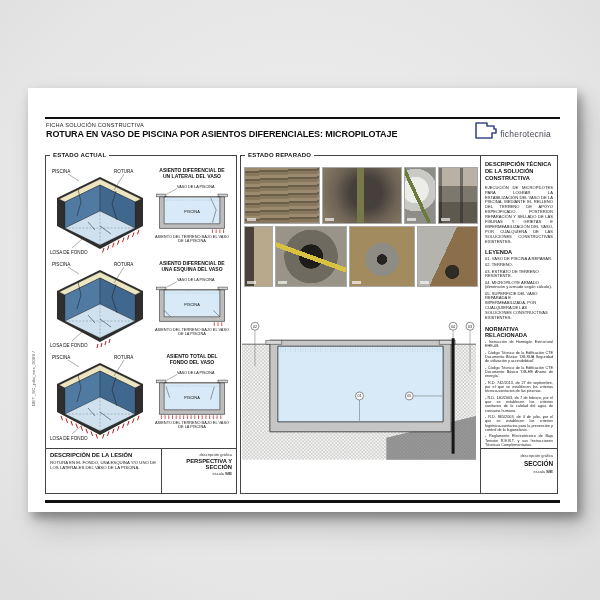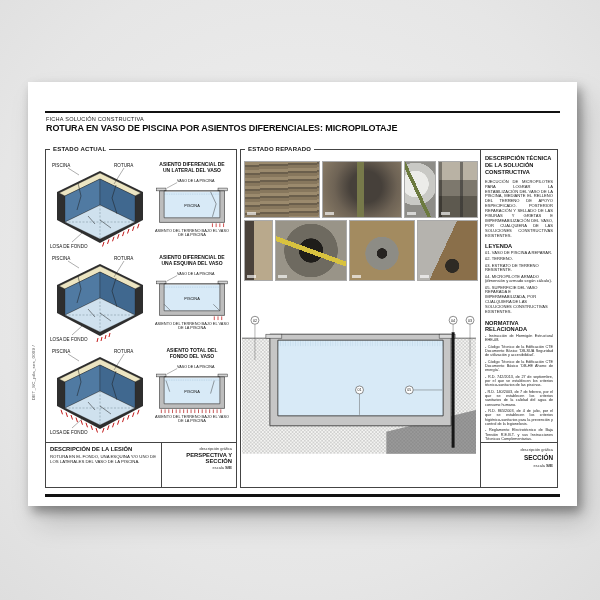--- a/index.html
+++ b/index.html
@@ -1,18 +1,18 @@
 <!DOCTYPE html>
 <html><head>
 <meta charset="utf-8">
 <style>
   html,body{margin:0;padding:0;}
   body{width:600px;height:600px;background:#eaeaea;font-family:"Liberation Sans",sans-serif;overflow:hidden;}
   .stage{position:relative;width:600px;height:600px;background:radial-gradient(circle at 50% 45%,#f0f0f0 0%,#e6e6e6 70%,#dedede 100%);}
-  .sheet{position:absolute;left:28px;top:82px;width:549px;height:424px;background:#fff;
+  .sheet{position:absolute;left:28px;top:88px;width:549px;height:424px;background:#fff;
          box-shadow:4px 6px 10px rgba(0,0,0,.35),10px 16px 26px rgba(0,0,0,.18);}
   .toprule{position:absolute;left:17px;right:17px;top:29px;height:2.2px;background:#111;}
   .bottomrule{position:absolute;left:17px;right:17px;top:412px;height:2.6px;background:#111;}
   .kicker{position:absolute;left:18px;top:34px;font-size:5.6px;color:#222;letter-spacing:.2px;}
   .title{position:absolute;left:18px;top:41px;font-size:9px;font-weight:bold;color:#0d0d0d;letter-spacing:-0.1px;}
   .logo{position:absolute;right:26px;top:31px;display:flex;align-items:flex-end;gap:1px;}
   .logo-text{font-size:8.5px;color:#4a4a58;letter-spacing:.2px;margin-bottom:2px;}
   .panel{position:absolute;border:0.9px solid #444;}
   .box-left{left:17px;top:67px;width:190px;height:337px;}
   .box-right{left:212px;top:67px;width:316px;height:337px;}
@@ -93,20 +93,26 @@
   </defs>
 </svg>
 
 <div class="stage">
   <div class="sheet">
 
     <div class="toprule"></div>
     <div class="kicker">FICHA SOLUCIÓN CONSTRUCTIVA</div>
     <div class="title">ROTURA EN VASO DE PISCINA POR ASIENTOS DIFERENCIALES: MICROPILOTAJE</div>
 
+    <div class="logo">
+      <svg width="26" height="22" viewBox="0 0 26 22">
+        <path d="M3,4 L14,4 L14,7 L21,7 L21,10 L23,10 L23,14 L19,14 L19,19 L3,19 Z" fill="none" stroke="#3a4a8c" stroke-width="1.6" stroke-linejoin="round"></path>
+      </svg>
+      <span class="logo-text">ficherotecnia</span>
+    </div>
 
     <div class="panel box-left">
       <div class="chip">ESTADO ACTUAL</div>
 
       <div class="r r1">
         <svg class="iso" viewBox="0 0 104 92">
           <use href="#iso-base"></use>
           <g stroke="#c11818" stroke-width="1">
             <line x1="56" y1="84" x2="54.5" y2="88.5"></line>
               <line x1="61" y1="81.4" x2="59.5" y2="85.9"></line>

